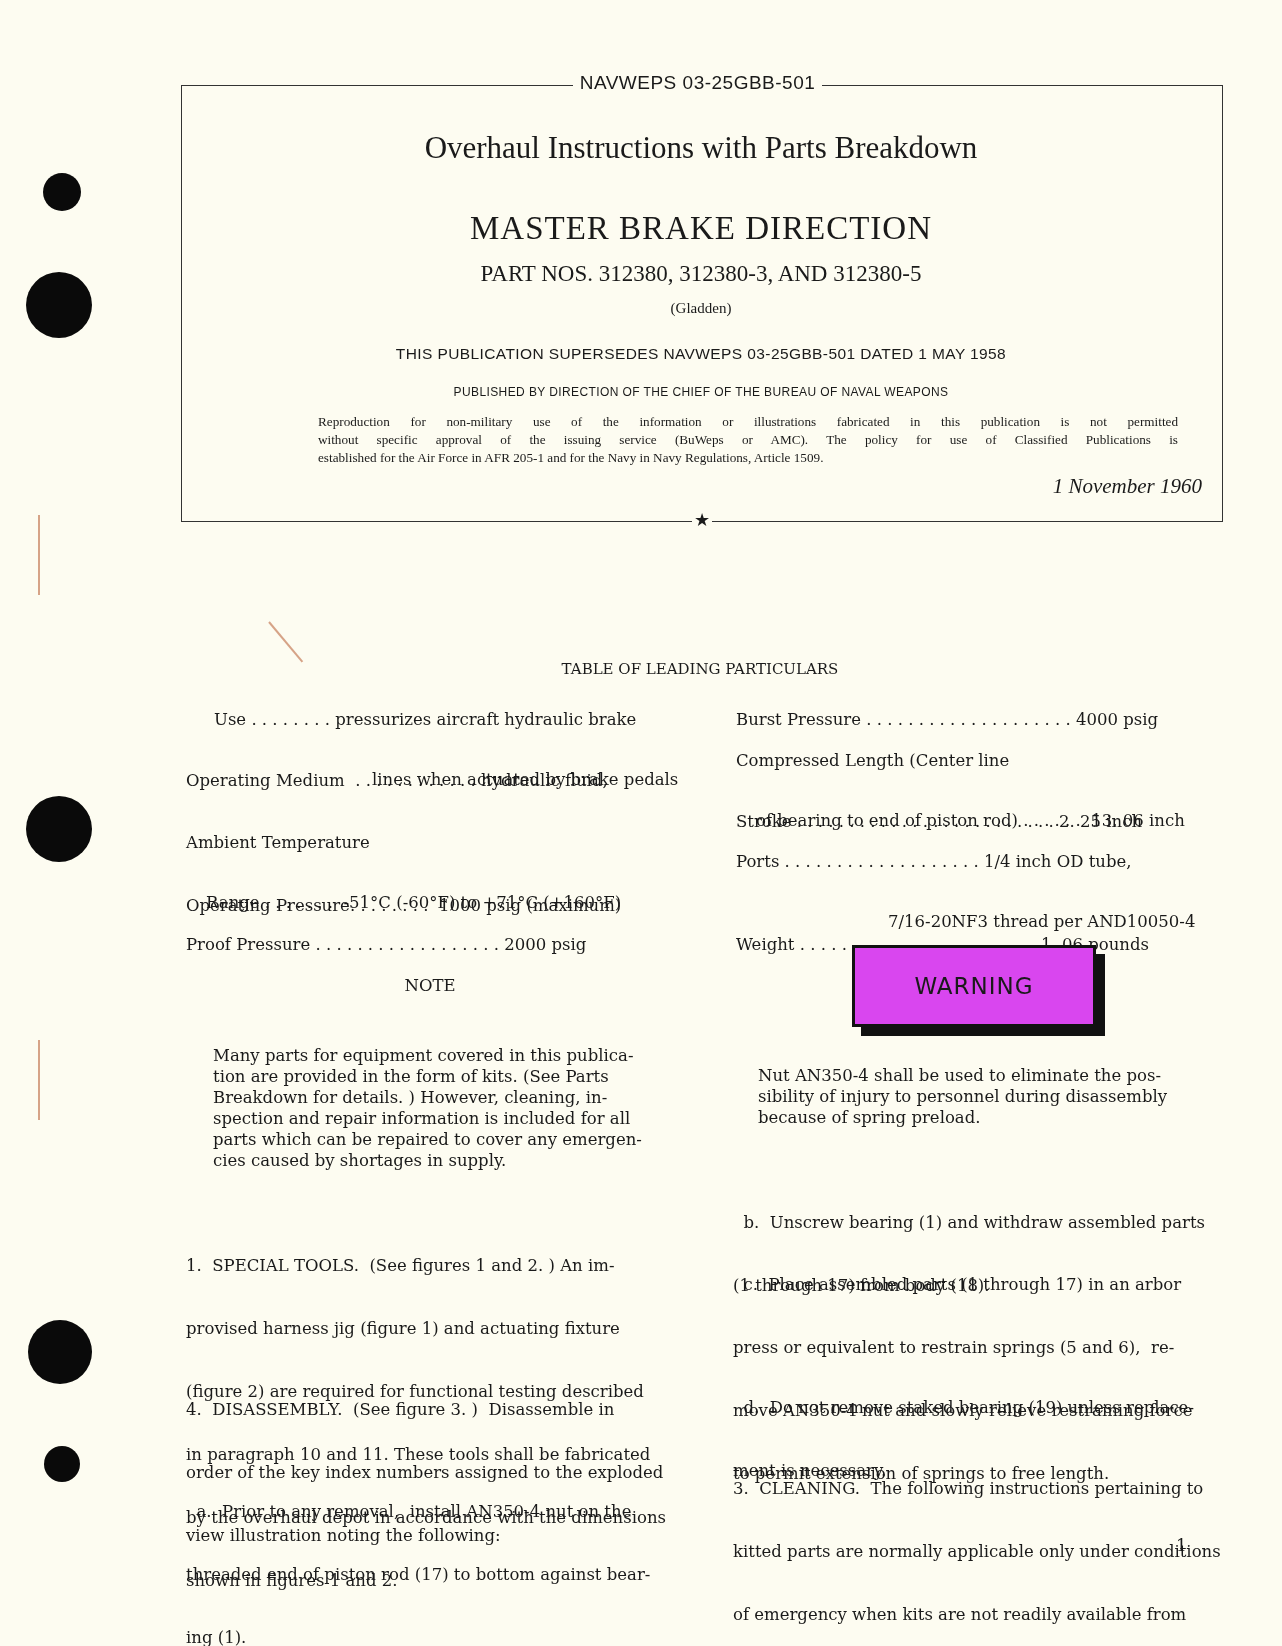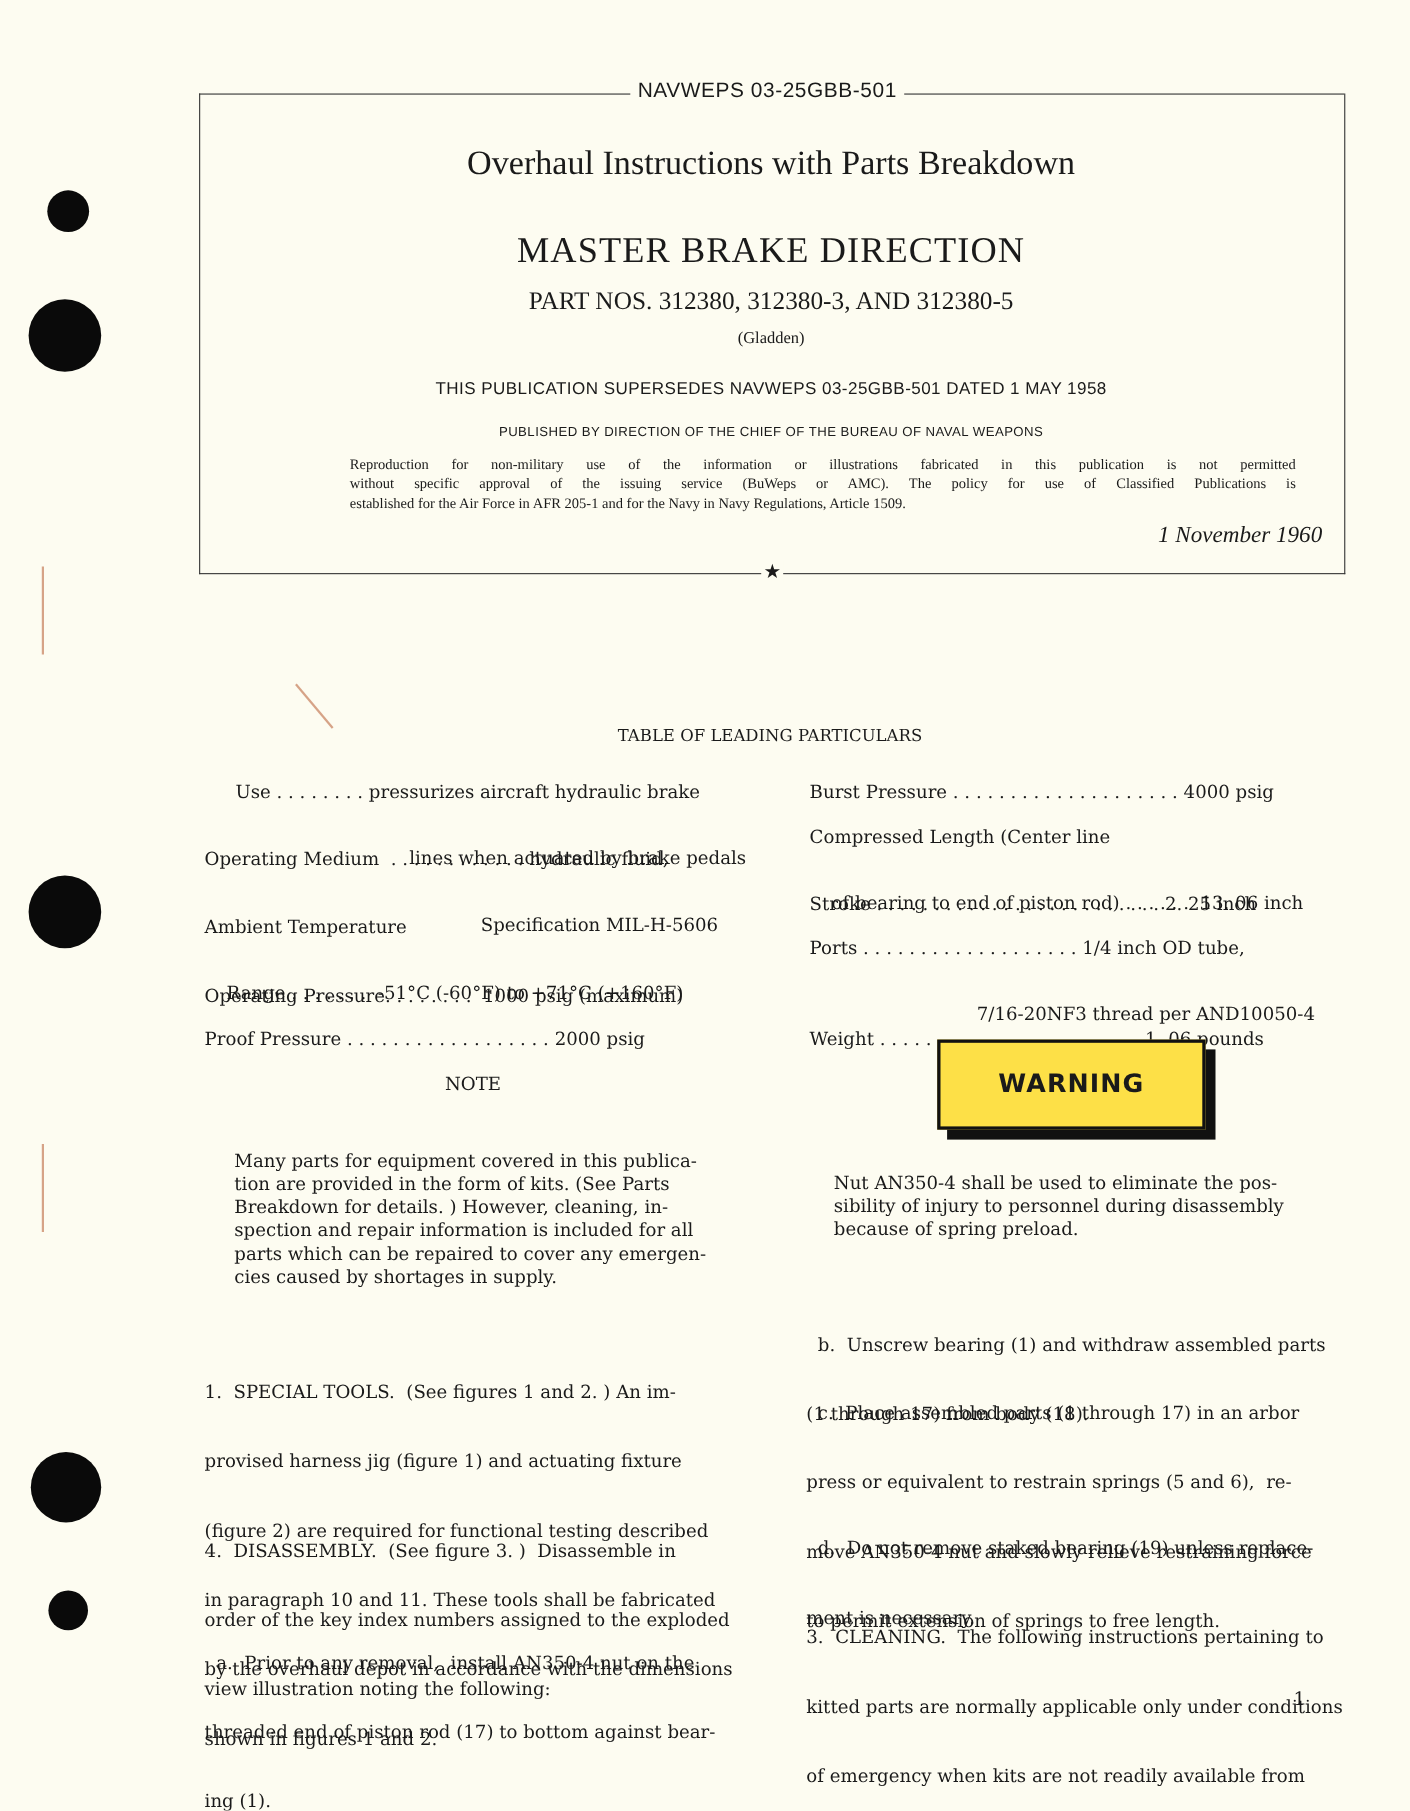--- a/index.html
+++ b/index.html
@@ -26,24 +26,24 @@
   .doc-id { position:absolute; left:573px; top:72px; width:249px; text-align:center; font-size:19px; letter-spacing:0.5px; }
   .center { text-align:center; }
   .star { position:absolute; left:692px; top:510px; font-size:18px; line-height:20px; background:#fdfcf1; padding:0 2px; }
 
   .lp-row { position:absolute; font-size:16.5px; line-height:20px; white-space:pre; }
   .para { position:absolute; font-size:16.5px; line-height:21px; text-align:justify; }
   .para span { display:block; }
 
   .warn-box {
     position:absolute; left:852px; top:945px; width:238px; height:76px;
-    border:3px solid #111; background:#fde047;
+    border:3px solid #111; background:#d946ef;
     box-shadow:9px 9px 0 #111;
     display:flex; align-items:center; justify-content:center;
-    font-family:"DejaVu Sans", sans-serif; font-weight:bold; font-size:23px; letter-spacing:1px;
+    font-family:"DejaVu Sans", sans-serif; font-weight:normal; font-size:23px; letter-spacing:1px;
   }
   .stain { position:absolute; background:#b65a30; opacity:0.55; }
 </style>
 </head>
 <body>
 
 <div class="hole" style="left:43px;top:173px;width:38px;height:38px;"></div>
 <div class="hole" style="left:26px;top:272px;width:66px;height:66px;"></div>
 <div class="hole" style="left:26px;top:796px;width:66px;height:66px;"></div>
 <div class="hole" style="left:28px;top:1320px;width:64px;height:64px;"></div>
@@ -73,21 +73,20 @@
 <div class="abs serif" style="left:900px;top:474px;width:302px;text-align:right;font-size:21px;font-style:italic;">1 November 1960</div>
 
 <div class="abs type center" style="left:440px;top:628px;width:520px;font-size:15px;margin-top:32px;">TABLE OF LEADING PARTICULARS</div>
 
 <div class="lp-row type" style="left:186px;top:670px;margin-left:28px;">
   <div>Use . . . . . . . . pressurizes aircraft hydraulic brake</div>
   <div style="padding-left:158px;">lines when actuated by brake pedals</div>
 </div>
 <div class="lp-row type" style="left:186px;top:731px;">
   <div>Operating Medium  . . . . . . . . . . . . hydraulic fluid,</div>
-  <div style="padding-left:251px;">Specification MIL-H-5606</div>
 </div>
 <div class="lp-row type" style="left:186px;top:793px;">
   <div>Ambient Temperature</div>
   <div style="padding-left:20px;">Range . . . . . . .  -51°C (-60°F) to +71°C (+160°F)</div>
 </div>
 <div class="lp-row type" style="left:186px;top:856px;">
   <div>Operating Pressure. . . . . . . .  1000 psig (maximum)</div>
 </div>
 <div class="lp-row type" style="left:186px;top:895px;">
   <div>Proof Pressure . . . . . . . . . . . . . . . . . . 2000 psig</div>

